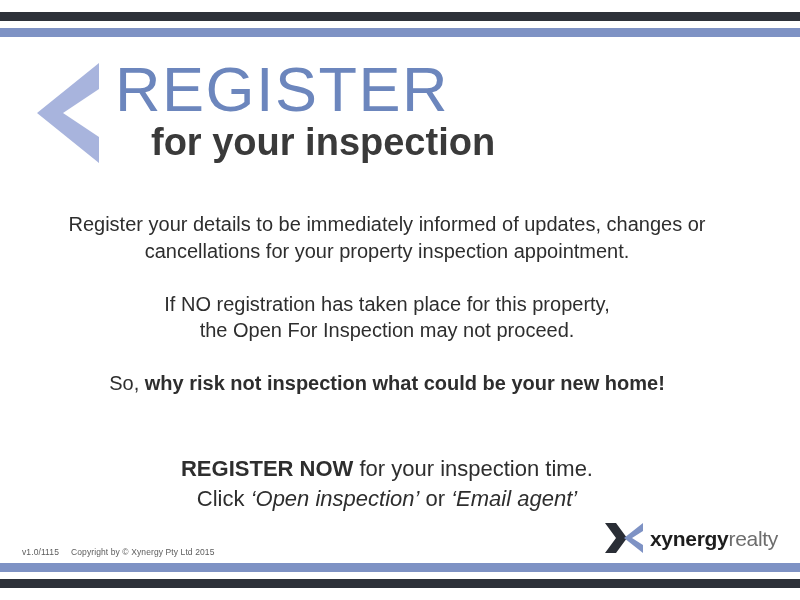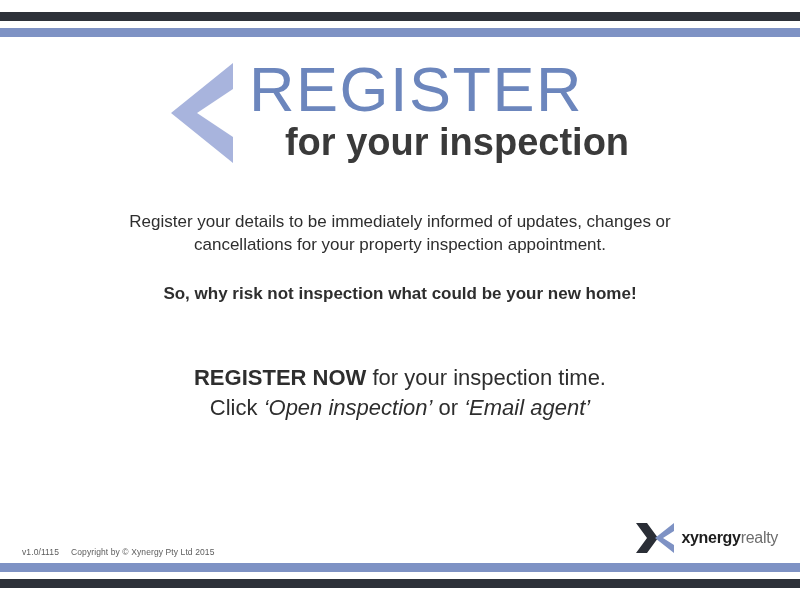--- a/index.html
+++ b/index.html
@@ -50,21 +50,22 @@
     width: 100%;
     flex: none;
   }
 
   
   .content {
     flex: 1 1 auto;
     position: relative;
     display: flex;
     flex-direction: column;
-    align-items: center;
+    align-items: flex-start;
+    padding-left: 37px;
   }
 
   
   .masthead {
     margin-top: 22px;
     display: flex;
     align-items: flex-start;
     justify-content: center;
   }
 
@@ -103,29 +104,29 @@
 
   
   .body-block {
     margin-top: 48px;
     width: 700px;
     text-align: center;
     color: #2e2e2e;
   }
 
   .para {
-    font-size: 17px;
+    font-size: 20px;
     line-height: 1.33;
     font-weight: 400;
     margin: 0 0 26px 0;
     white-space: pre-line;
   }
   .para:last-child { margin-bottom: 0; }
 
-  .para-emph .lead { font-weight: 700; }
+  .para-emph .lead { font-weight: 400; }
   .para-emph .bold { font-weight: 700; }
 
   .cta-block {
     margin-top: 58px;
     width: 700px;
     text-align: center;
     color: #2e2e2e;
   }
   .cta-line {
     font-size: 22px;
@@ -143,21 +144,21 @@
     display: flex;
     align-items: center;
   }
   .brand-mark {
     width: 38px;
     height: 30px;
     flex: none;
     margin-right: 7px;
   }
   .brand-word {
-    font-size: 16px;
+    font-size: 21px;
     line-height: 1;
     letter-spacing: -0.3px;
     white-space: nowrap;
   }
   .brand-word .b1 { font-weight: 700; color: #1d1d1d; }
   .brand-word .b2 { font-weight: 400; color: #6d6d6d; }
 
   
   .footer-meta {
     position: absolute;
@@ -188,20 +189,22 @@
       </svg>
       <div class="masthead-text">
         <div class="title-register">REGISTER</div>
         <div class="title-sub">for your inspection</div>
       </div>
     </div>
 
     <div class="body-block">
       <p class="para">Register your details to be immediately informed of updates, changes or
 cancellations for your property inspection appointment.</p>
+      <p class="para">If NO registration has taken place for this property,
+the Open For Inspection may not proceed.</p>
       <p class="para para-emph"><span class="lead">So, </span><span class="bold">why risk not inspection what could be your new home!</span></p>
     </div>
 
     <div class="cta-block">
       <div class="cta-line"><span class="bold">REGISTER NOW</span><span> for your inspection time.</span></div>
       <div class="cta-line"><span>Click </span><span class="ital">‘Open inspection’</span><span> or </span><span class="ital">‘Email agent’</span></div>
     </div>
 
     <div class="brand">
       <svg class="brand-mark" viewBox="0 0 38 30" aria-hidden="true">

